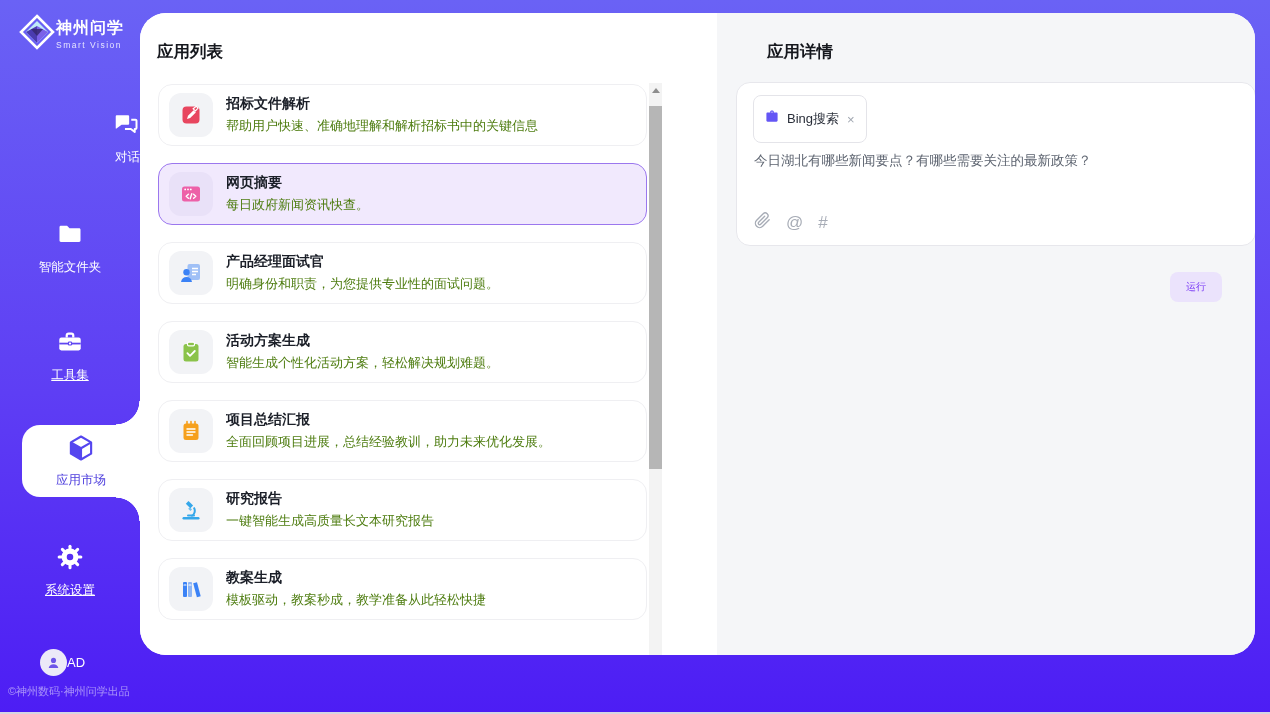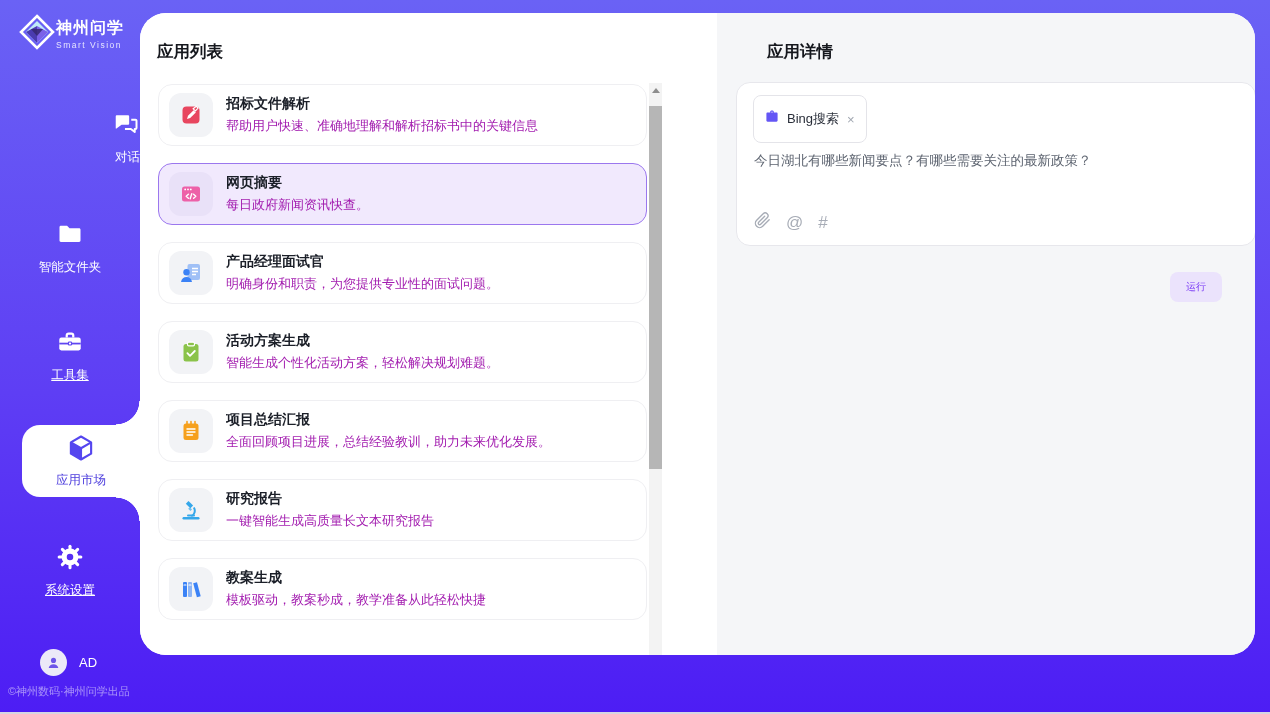--- a/index.html
+++ b/index.html
@@ -17,42 +17,42 @@
   .logo-text .cn{ color:#fff; font-size:16px; font-weight:700; letter-spacing:1px; }
   .logo-text .en{ color:#e6e4ff; font-size:8.5px; letter-spacing:1.5px; margin-top:1px; }
   .nav-item{ position:absolute; left:0; right:0; display:flex; flex-direction:column; align-items:center; gap:7px; cursor:pointer; }
   .nav-item .nav-label{ color:#fff; font-size:12.5px; }
   .nav-item .nav-label.u{ text-decoration:underline; }
   .nav-item.active{ left:22px; right:0; height:72px; background:#fff; border-radius:18px 0 0 18px; justify-content:center; gap:5px; }
   .nav-item.active .nav-label{ color:#4c3ddd; }
   .ear{ position:absolute; right:0; width:24px; height:24px; }
   .ear-top{ top:-24px; background:radial-gradient(circle 24px at 0 0, rgba(0,0,0,0) 23px, #fff 23.6px); }
   .ear-bottom{ bottom:-24px; background:radial-gradient(circle 24px at 0 100%, rgba(0,0,0,0) 23px, #fff 23.6px); }
-  .user-row{ position:absolute; left:40px; top:649px; display:flex; align-items:center; gap:12px; cursor:pointer; }
+  .user-row{ position:absolute; left:40px; top:649px; display:flex; align-items:center; cursor:pointer; }
   .avatar{ width:27px; height:27px; border-radius:50%; background:#ece9f8; display:flex; align-items:center; justify-content:center; }
   .user-name{ color:#fff; font-size:13px; }
   .copyright{ position:absolute; left:8px; top:684px; color:rgba(255,255,255,.5); font-size:11px; white-space:nowrap; }
 
   
   .content{ position:absolute; left:140px; top:13px; width:1115px; height:642px; border-radius:26px; overflow:hidden; display:flex; background:#fff;gap:34px; }
   .list-panel{ position:relative; width:543px; background:#fff; flex:none; }
   .detail-panel{ position:relative; flex:1; background:#f5f6f8; }
   .panel-title{ position:absolute; top:28px; font-size:16.5px; font-weight:700; color:#15171d; }
   .list-panel .panel-title{ left:17px; }
   .detail-panel .panel-title{ left:20px;margin-left:30px; }
 
   
   .cards{ position:absolute; left:18px; top:71px; width:489px; }
   .app-card{ display:flex; align-items:center; height:62px; background:#fff; border:1px solid #efeff2; border-radius:14px; margin-bottom:17px; padding:0 14px 0 10px; cursor:pointer; }
   .app-card.selected{ background:#f1e9fd; border:1px solid #9b77ee; }
   .app-icon{ width:44px; height:44px; border-radius:12px; background:#f2f3f6; display:flex; align-items:center; justify-content:center; flex:none; }
   .app-card.selected .app-icon{ background:#e9e1f8; }
   .app-texts{ margin-left:13px; overflow:hidden; }
   .app-name{ font-size:14px; font-weight:700; color:#1b1f28; line-height:1.2; }
-  .app-desc{ font-size:13px; color:#a21caf; margin-top:5px; white-space:nowrap; }
+  .app-desc{ font-size:13px; color:#4d7c0f; margin-top:5px; white-space:nowrap; }
 
   
   .sbar{ position:absolute; right:21px; top:70px; width:13px; height:600px; background:#f3f3f3; }
   .sbar .arrow{ position:absolute; left:0; width:13px; height:14px; display:flex; align-items:center; justify-content:center; background:#f3f3f3; cursor:pointer; }
   .arrow-up{ top:0; } .arrow-down{ bottom:0; }
   .tri-up{ width:0; height:0; border-left:4px solid transparent; border-right:4px solid transparent; border-bottom:5px solid #8d8d8d; }
   .tri-down{ width:0; height:0; border-left:4px solid transparent; border-right:4px solid transparent; border-top:5px solid #8d8d8d; }
   .sthumb{ position:absolute; left:0; top:23px; width:13px; height:363px; background:#b6b6b6; cursor:grab; }
 
   

